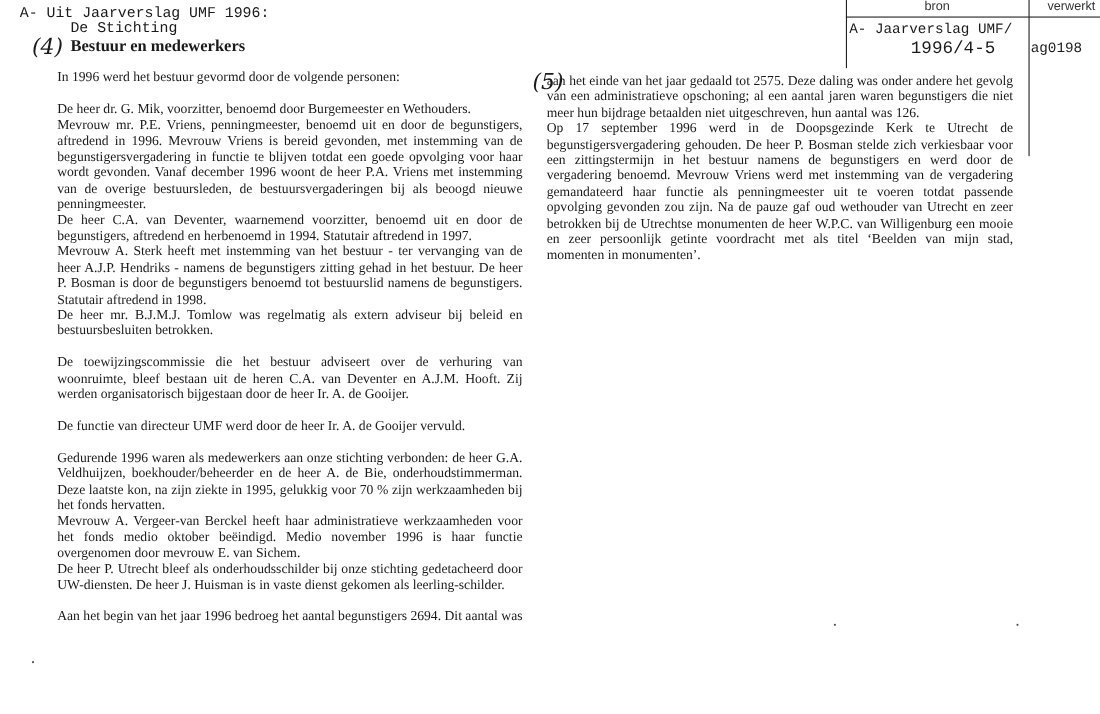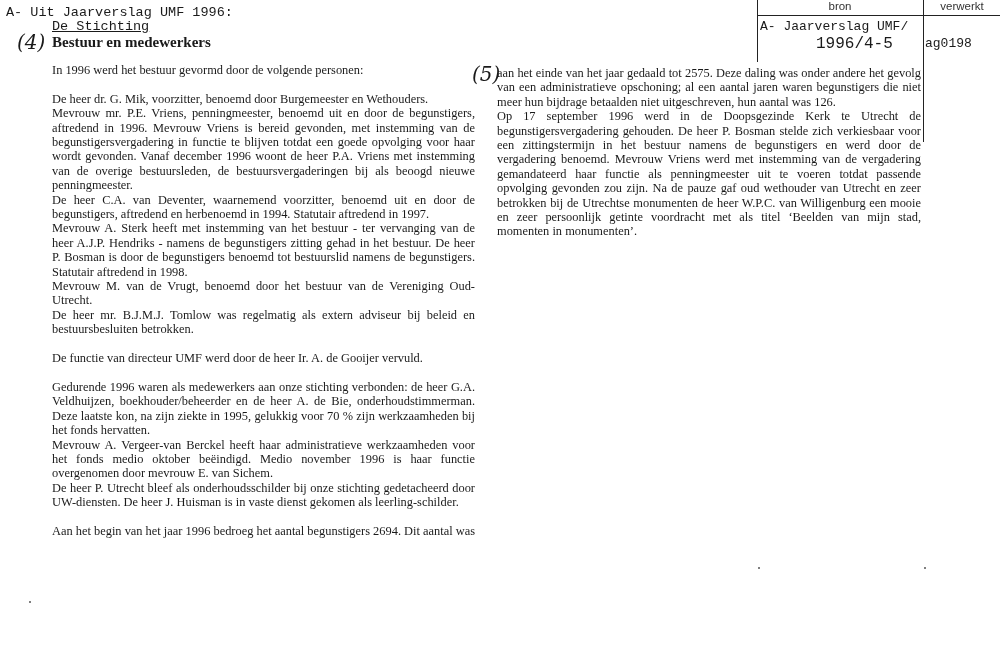--- a/index.html
+++ b/index.html
@@ -2,25 +2,25 @@
 <html><head>
   <meta charset="utf-8">
   <style>
     html, body { margin: 0; padding: 0; }
     body {
       width: 1000px; height: 649px; background: #ffffff; position: relative; overflow: hidden;
       color: #1a1a1a; font-family: "Liberation Serif", serif;
     }
     .mono { font-family: "Liberation Mono", "DejaVu Sans Mono", monospace; }
     .sans { font-family: "Liberation Sans", "DejaVu Sans", sans-serif; }
-    .abs { position: absolute; }
+    .abs { position: absolute; margin-left: 12px; }
 
     
     #hdr-line1 { left: 6px; top: 5px; font-size: 13.5px; white-space: pre; }
-    #hdr-line2 { left: 52px; top: 19px; font-size: 13.5px; text-decoration: underline; white-space: pre; }
+    #hdr-line2 { left: 52px; top: 19px; font-size: 13.5px; white-space: pre; }
     #hand4 { left: 17px; top: 30px; font-size: 20px; font-style: italic; font-family: "DejaVu Serif", serif; }
     #sec-title { left: 52px; top: 34px; font-size: 15px; font-weight: bold; }
 
     #hand5 { left: 472px; top: 62px; font-size: 20px; font-style: italic; font-family: "DejaVu Serif", serif; }
 
     
     .col { position: absolute; font-size: 12.4px; line-height: 14.4px; text-align: justify; }
     #col-left { left: 52px; top: 63px; width: 423px; }
     #col-right { left: 497px; top: 66px; width: 424px; }
     .col p { margin: 0; }
@@ -57,22 +57,22 @@
 <div id="src-bron-1" class="abs mono">A- Jaarverslag UMF/</div>
 <div id="src-bron-2" class="abs mono">1996/4-5</div>
 <div id="src-verwerkt" class="abs mono">ag0198</div>
 
 <div id="col-left" class="col">
   <p class="blk">In 1996 werd het bestuur gevormd door de volgende personen:</p>
   <p>De heer dr. G. Mik, voorzitter, benoemd door Burgemeester en Wethouders.</p>
   <p>Mevrouw mr. P.E. Vriens, penningmeester, benoemd uit en door de begunstigers, aftredend in 1996. Mevrouw Vriens is bereid gevonden, met instemming van de begunstigersvergadering in functie te blijven totdat een goede opvolging voor haar wordt gevonden. Vanaf december 1996 woont de heer P.A. Vriens met instemming van de overige bestuursleden, de bestuursvergaderingen bij als beoogd nieuwe penningmeester.</p>
   <p>De heer C.A. van Deventer, waarnemend voorzitter, benoemd uit en door de begunstigers, aftredend en herbenoemd in 1994. Statutair aftredend in 1997.</p>
   <p>Mevrouw A. Sterk heeft met instemming van het bestuur - ter vervanging van de heer A.J.P. Hendriks - namens de begunstigers zitting gehad in het bestuur. De heer P. Bosman is door de begunstigers benoemd tot bestuurslid namens de begunstigers. Statutair aftredend in 1998.</p>
-  <p>Mevrouw M. van de Vrugt, benoemd door het bestuur van de Vereniging Oud-Utrecht.</p>
   <p class="blk">De heer mr. B.J.M.J. Tomlow was regelmatig als extern adviseur bij beleid en bestuursbesluiten betrokken.</p>
+  <p class="blk">De toewijzingscommissie die het bestuur adviseert over de verhuring van woonruimte, bleef bestaan uit de heren C.A. van Deventer en A.J.M. Hooft. Zij werden organisatorisch bijgestaan door de heer Ir. A. de Gooijer.</p>
   <p class="blk">De functie van directeur UMF werd door de heer Ir. A. de Gooijer vervuld.</p>
   <p>Gedurende 1996 waren als medewerkers aan onze stichting verbonden: de heer G.A. Veldhuijzen, boekhouder/beheerder en de heer A. de Bie, onderhoudstimmerman. Deze laatste kon, na zijn ziekte in 1995, gelukkig voor 70 % zijn werkzaamheden bij het fonds hervatten.</p>
   <p>Mevrouw A. Vergeer-van Berckel heeft haar administratieve werkzaamheden voor het fonds medio oktober beëindigd. Medio november 1996 is haar functie overgenomen door mevrouw E. van Sichem.</p>
   <p class="blk">De heer P. Utrecht bleef als onderhoudsschilder bij onze stichting gedetacheerd door UW-diensten. De heer J. Huisman is in vaste dienst gekomen als leerling-schilder.</p>
   <p class="last">Aan het begin van het jaar 1996 bedroeg het aantal begunstigers 2694. Dit aantal was</p>
 </div>
 
 <div id="col-right" class="col">
   <p>aan het einde van het jaar gedaald tot 2575. Deze daling was onder andere het gevolg van een administratieve opschoning; al een aantal jaren waren begunstigers die niet meer hun bijdrage betaalden niet uitgeschreven, hun aantal was 126.</p>
   <p>Op 17 september 1996 werd in de Doopsgezinde Kerk te Utrecht de begunstigersvergadering gehouden. De heer P. Bosman stelde zich verkiesbaar voor een zittingstermijn in het bestuur namens de begunstigers en werd door de vergadering benoemd. Mevrouw Vriens werd met instemming van de vergadering gemandateerd haar functie als penningmeester uit te voeren totdat passende opvolging gevonden zou zijn. Na de pauze gaf oud wethouder van Utrecht en zeer betrokken bij de Utrechtse monumenten de heer W.P.C. van Willigenburg een mooie en zeer persoonlijk getinte voordracht met als titel ‘Beelden van mijn stad, momenten in monumenten’.</p>

